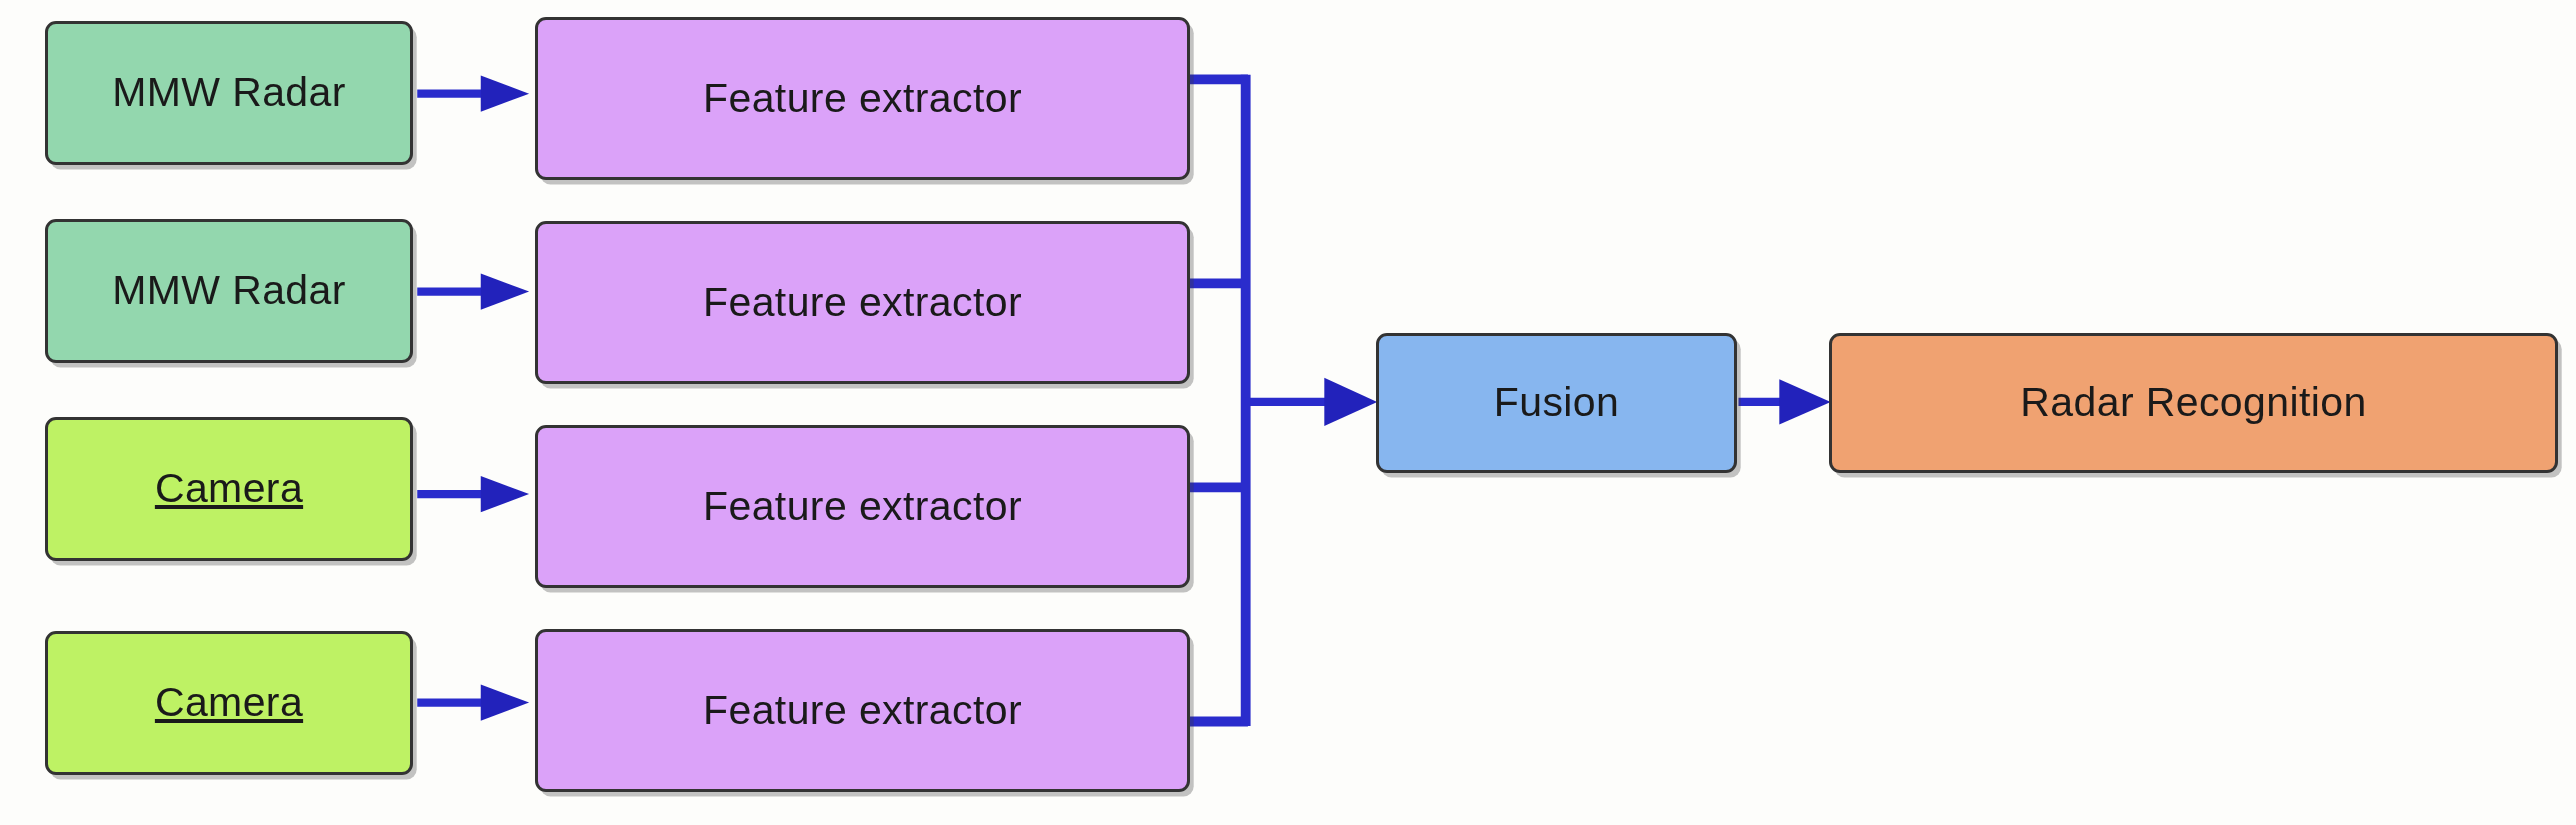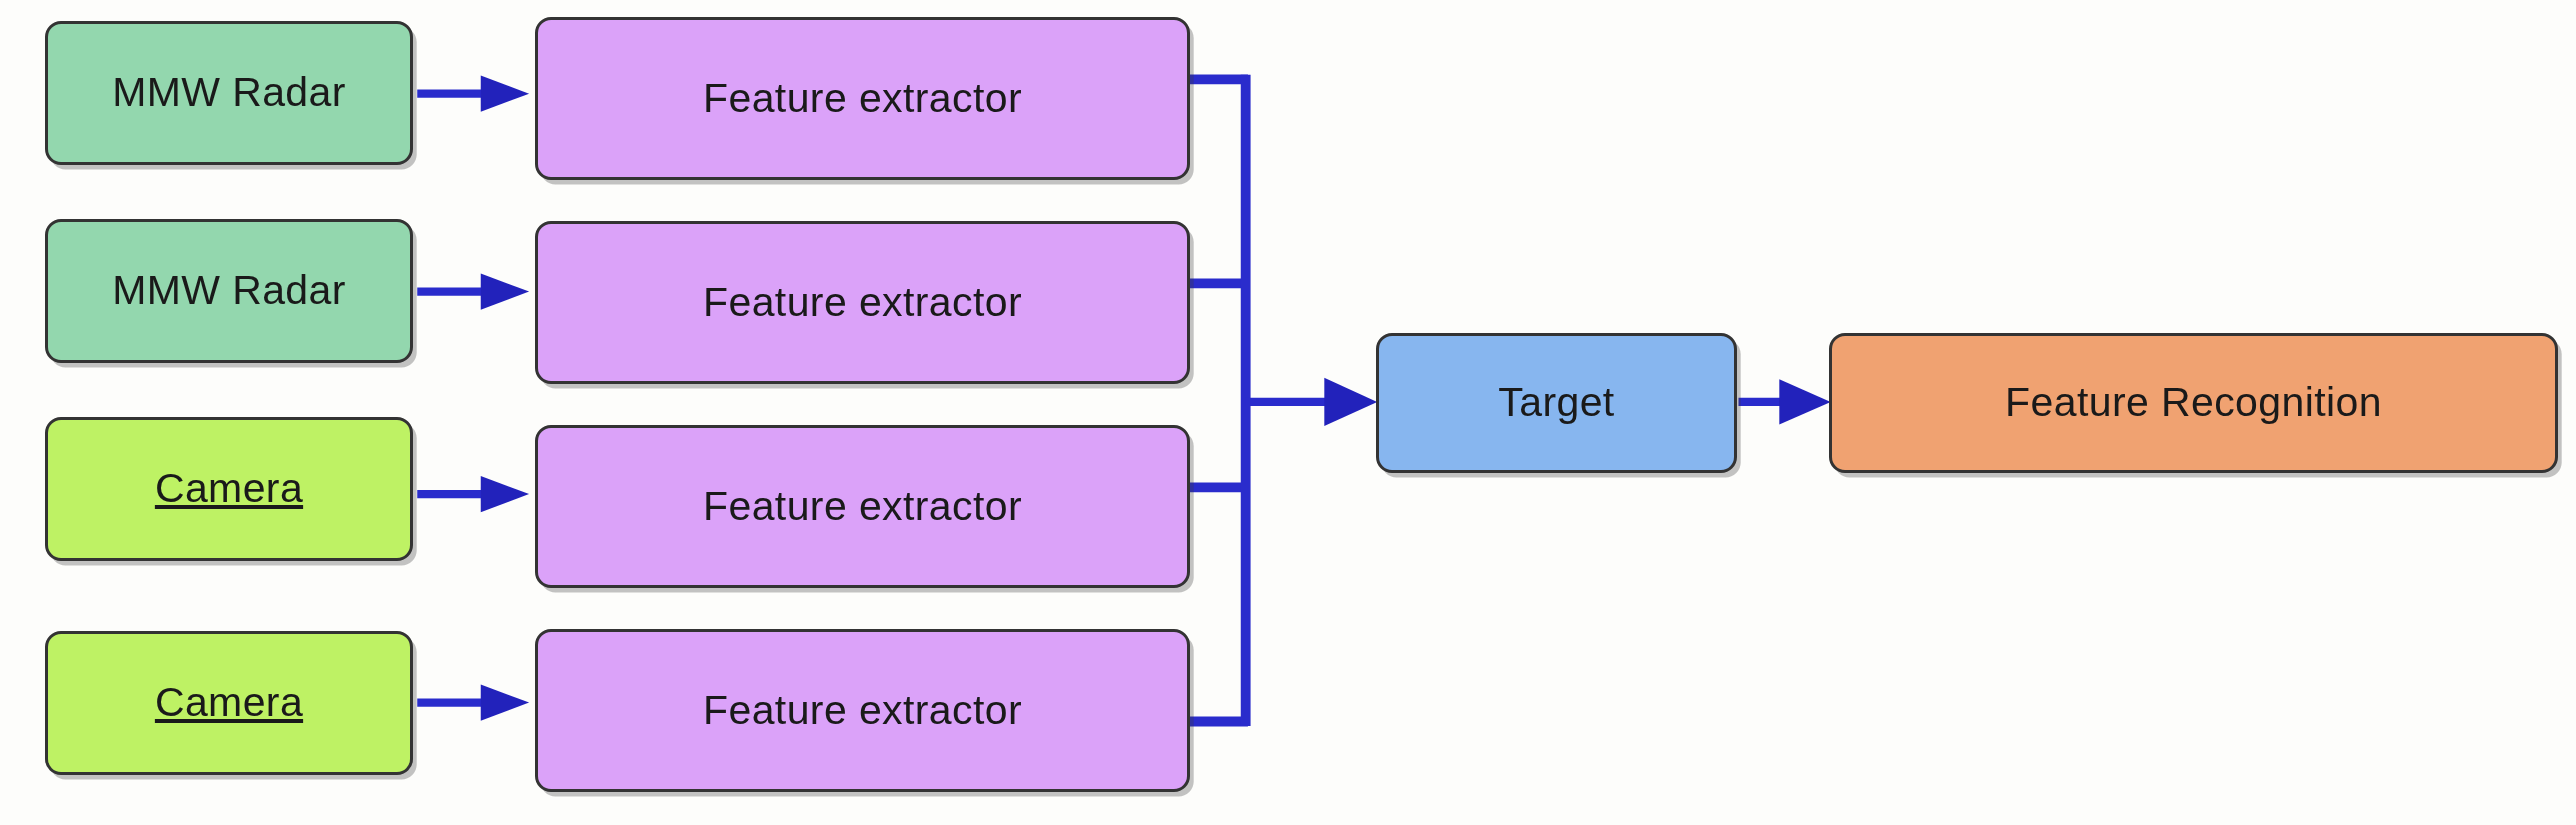--- a/index.html
+++ b/index.html
@@ -14,21 +14,21 @@
     position: relative;
     width: 2576px;
     height: 825px;
     background: #fdfdfb;
     overflow: hidden;
   }
   .node {
     position: absolute;
     box-sizing: border-box;
     border: 3.8px solid #333333;
-    border-radius: 16px;
+    border-radius: 11px;
     display: flex;
     align-items: center;
     justify-content: center;
     text-align: left;
     color: #1a1a1a;
     box-shadow: 4.5px 5.3px 0 -0.8px rgba(60,60,60,0.30);
     -webkit-font-smoothing: antialiased;
   }
   .node-label {
     display: block;
@@ -170,21 +170,21 @@
     <span class="node-label">Feature extractor</span>
   </div>
   <div class="node fx fx-r3">
     <span class="node-label">Feature extractor</span>
   </div>
   <div class="node fx fx-r4">
     <span class="node-label">Feature extractor</span>
   </div>
 
   <div class="node fusion">
-    <span class="node-label">Target</span>
+    <span class="node-label">Fusion</span>
   </div>
 
   <div class="node target">
-    <span class="node-label">Feature Recognition</span>
+    <span class="node-label">Radar Recognition</span>
   </div>
 
 </div>
 
 
 </body></html>

